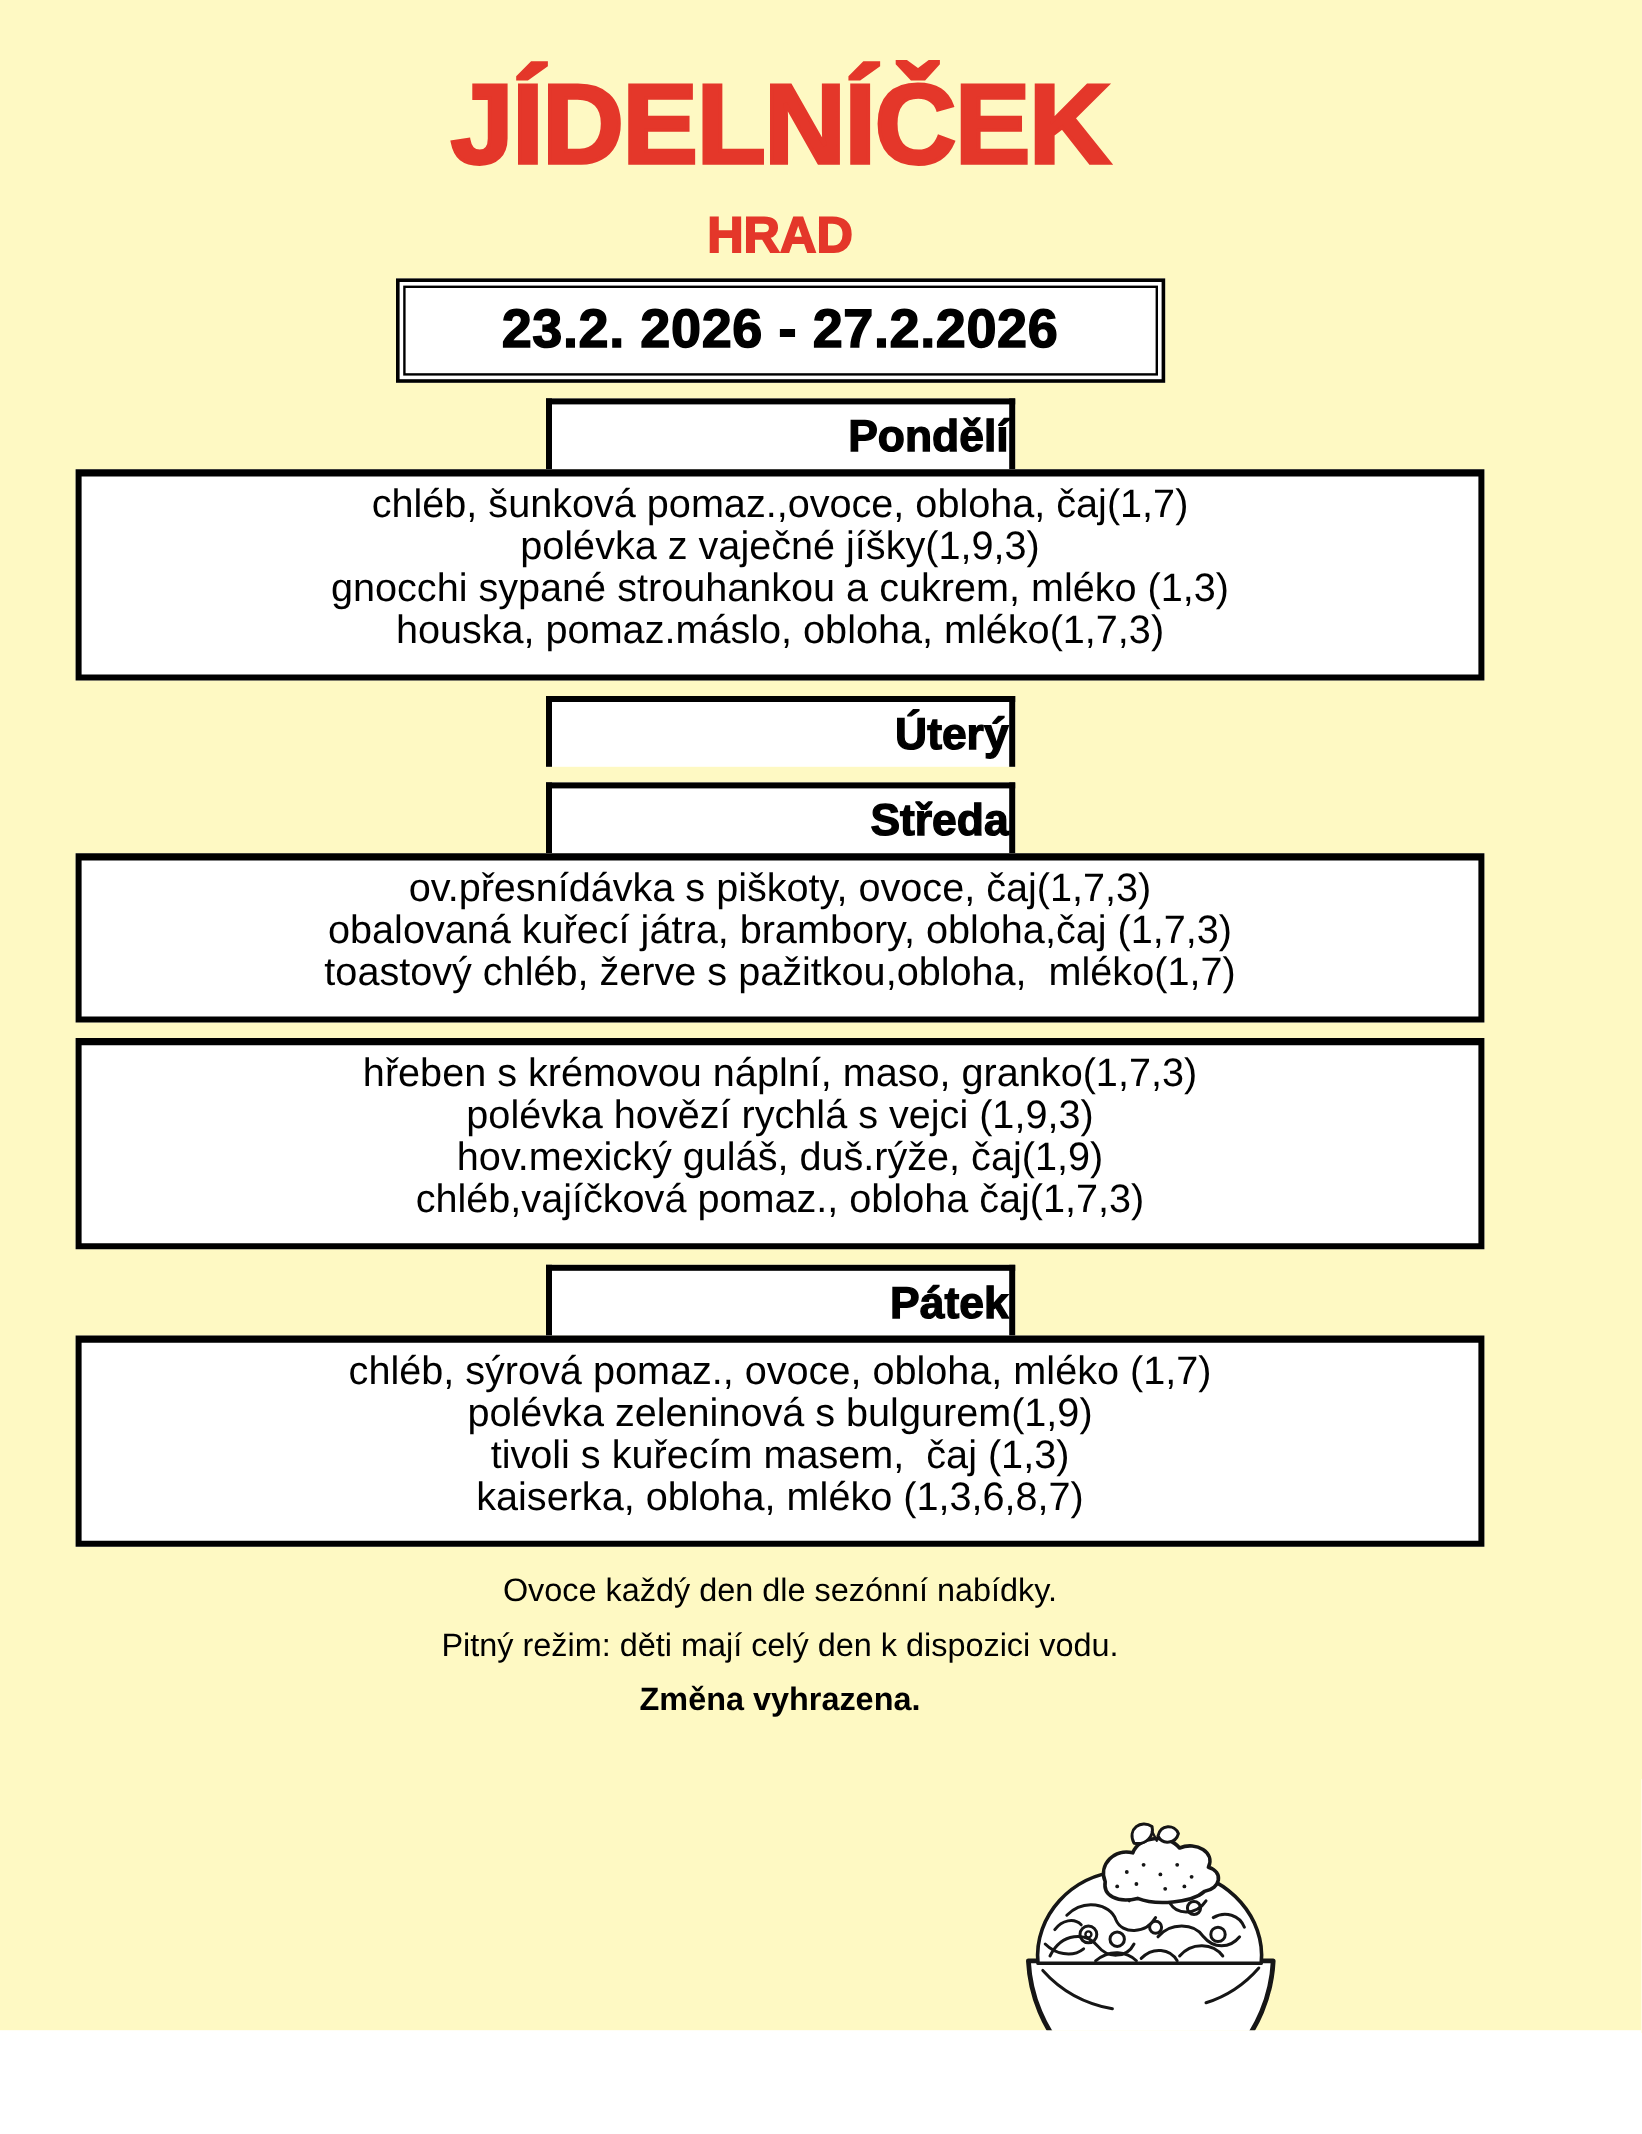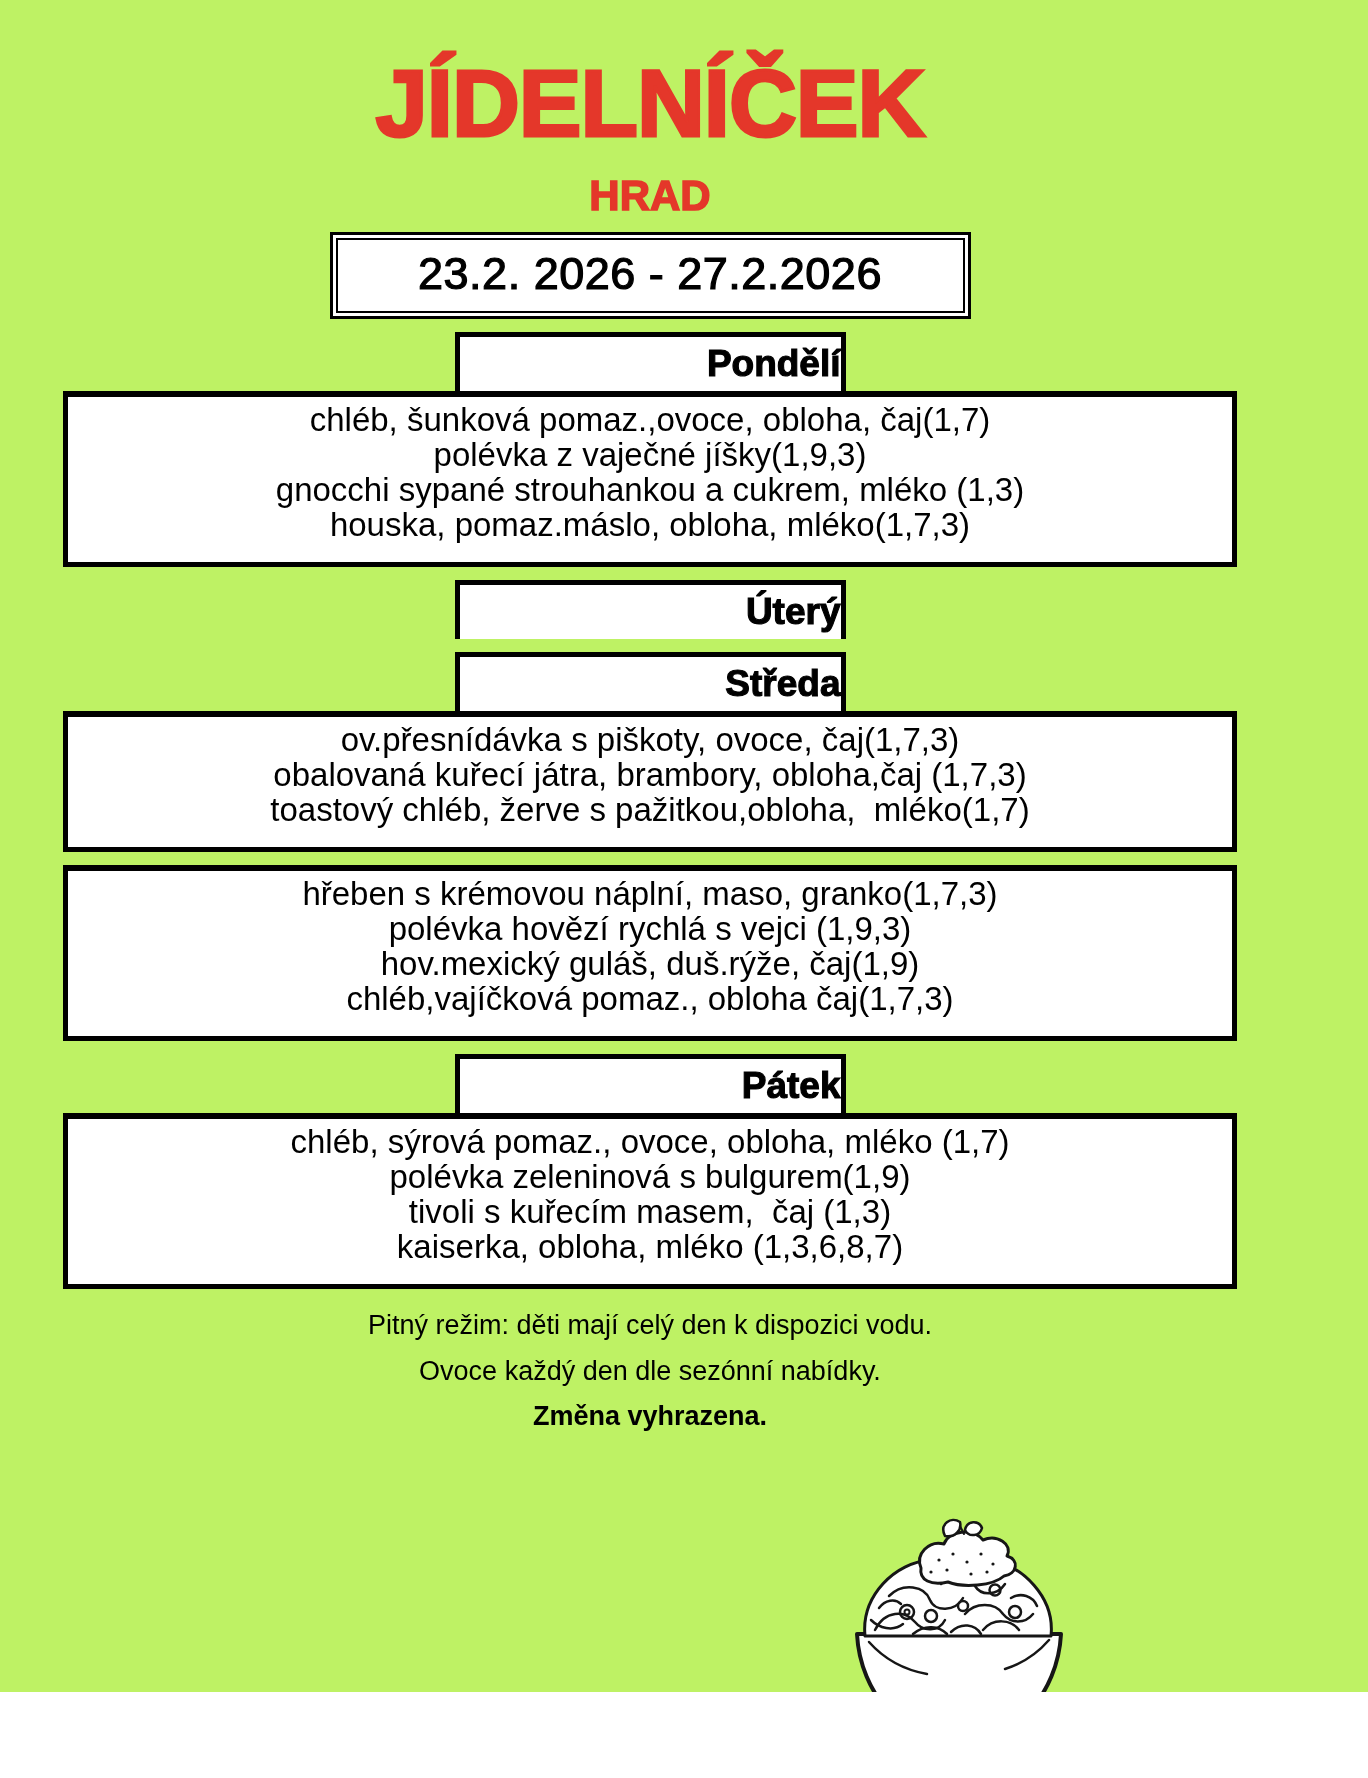--- a/index.html
+++ b/index.html
@@ -5,21 +5,21 @@
   :root { --accent: #e4372a; --ink: #000000; }
   * { margin: 0; padding: 0; box-sizing: border-box; }
   html, body { background: #ffffff; }
   body { font-family: "Liberation Sans", "DejaVu Sans", sans-serif; color: var(--ink); }
 
   .page {
     position: relative;
     width: 1368px;
     height: 1692px;
     margin: 0 auto;
-    background: #bef264;
+    background: #fef9c3;
     overflow: hidden;
   }
 
   
   .menu-col { width: 1174px; margin-left: 63px; text-align: center; }
 
   .page-title {
     margin-top: 56px;
     font-size: 94px;
     line-height: 1.02;
@@ -40,21 +40,21 @@
   .date-box {
     width: 641px;
     margin: 12px auto 0;
     border: 3px solid var(--ink);
     padding: 3px;
     background: #fff;
   }
   .date-box-inner {
     border: 2px solid var(--ink);
     font-size: 45px;
-    font-weight: normal;
+    font-weight: bold;
     letter-spacing: 0.5px;
     padding: 8px 0 11px;
     text-align: center;
     -webkit-text-stroke: 1.2px var(--ink);
   }
 
   .day-section { margin-top: 13px; }
   .day-header {
     width: 391px;
     margin: 0 auto;
@@ -152,22 +152,22 @@
     <div class="day-box">
             <div class="menu-line">chléb, sýrová pomaz., ovoce, obloha, mléko (1,7)</div>
             <div class="menu-line">polévka zeleninová s bulgurem(1,9)</div>
             <div class="menu-line">tivoli s kuřecím masem,  čaj (1,3)</div>
             <div class="menu-line">kaiserka, obloha, mléko (1,3,6,8,7)</div>
           </div>
   </div>
 </div>
 
     <div class="page-footer">
+      <div class="footer-line">Ovoce každý den dle sezónní nabídky.</div>
       <div class="footer-line">Pitný režim: děti mají celý den k dispozici vodu.</div>
-      <div class="footer-line">Ovoce každý den dle sezónní nabídky.</div>
       <div class="footer-line bold">Změna vyhrazena.</div>
     </div>
   </div>
 
   <div class="bowl-illustration">
     <svg viewBox="0 0 232 256" fill="none" stroke="#161616" stroke-width="3" stroke-linecap="round" stroke-linejoin="round">
 
       <path d="M14,122 C17,182 62,232 116,232 C170,232 215,182 218,122 Z" fill="#ffffff" stroke-width="4"></path>
       <path d="M26,130 C42,148 62,158 84,162" stroke-width="2.5"></path>
       <path d="M206,128 C193,143 178,152 162,157" stroke-width="2.5"></path>

